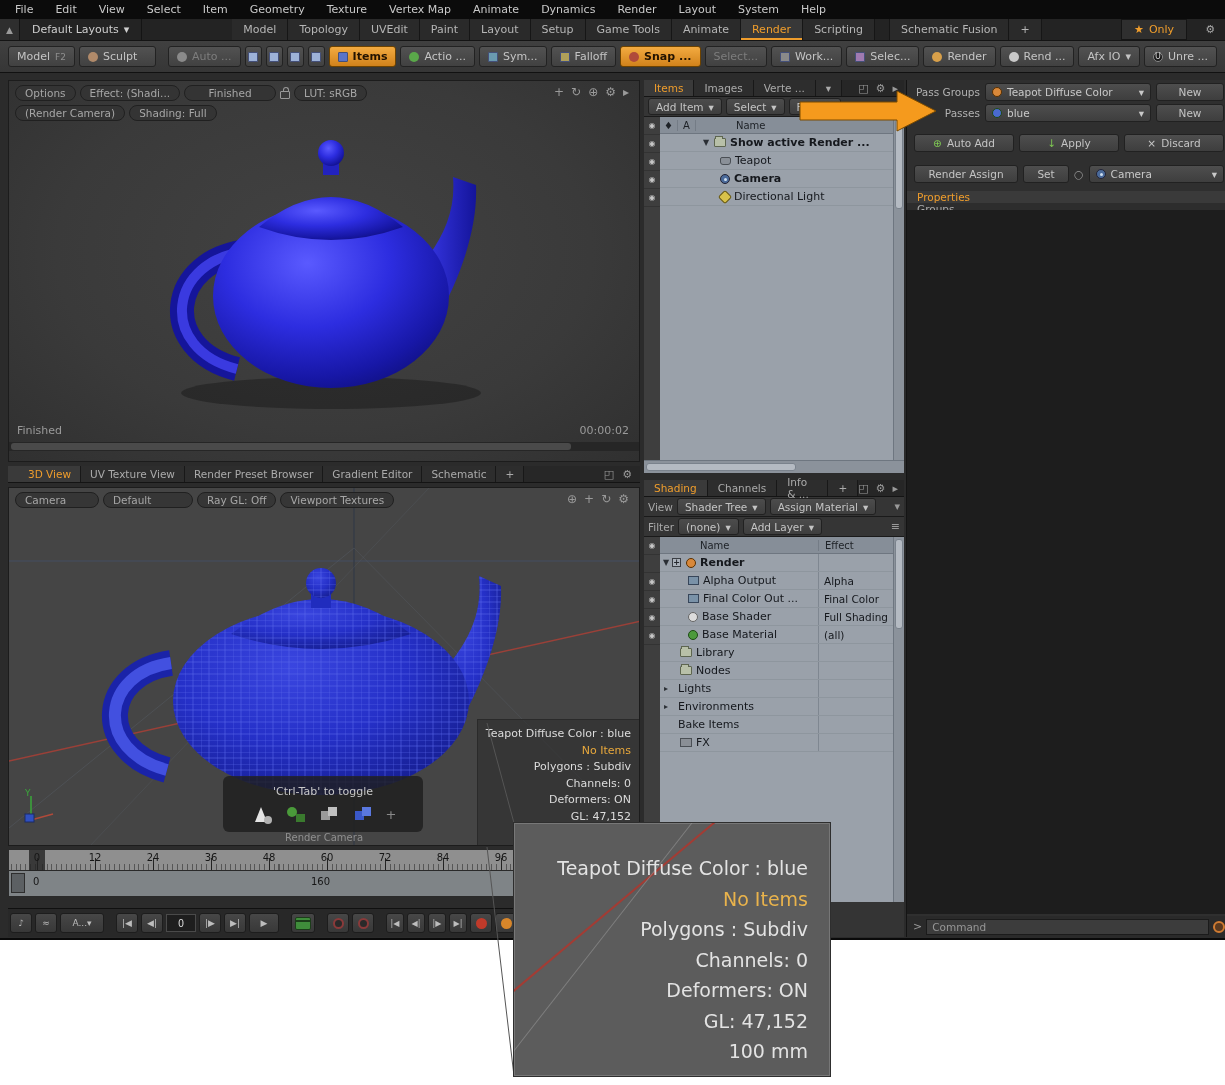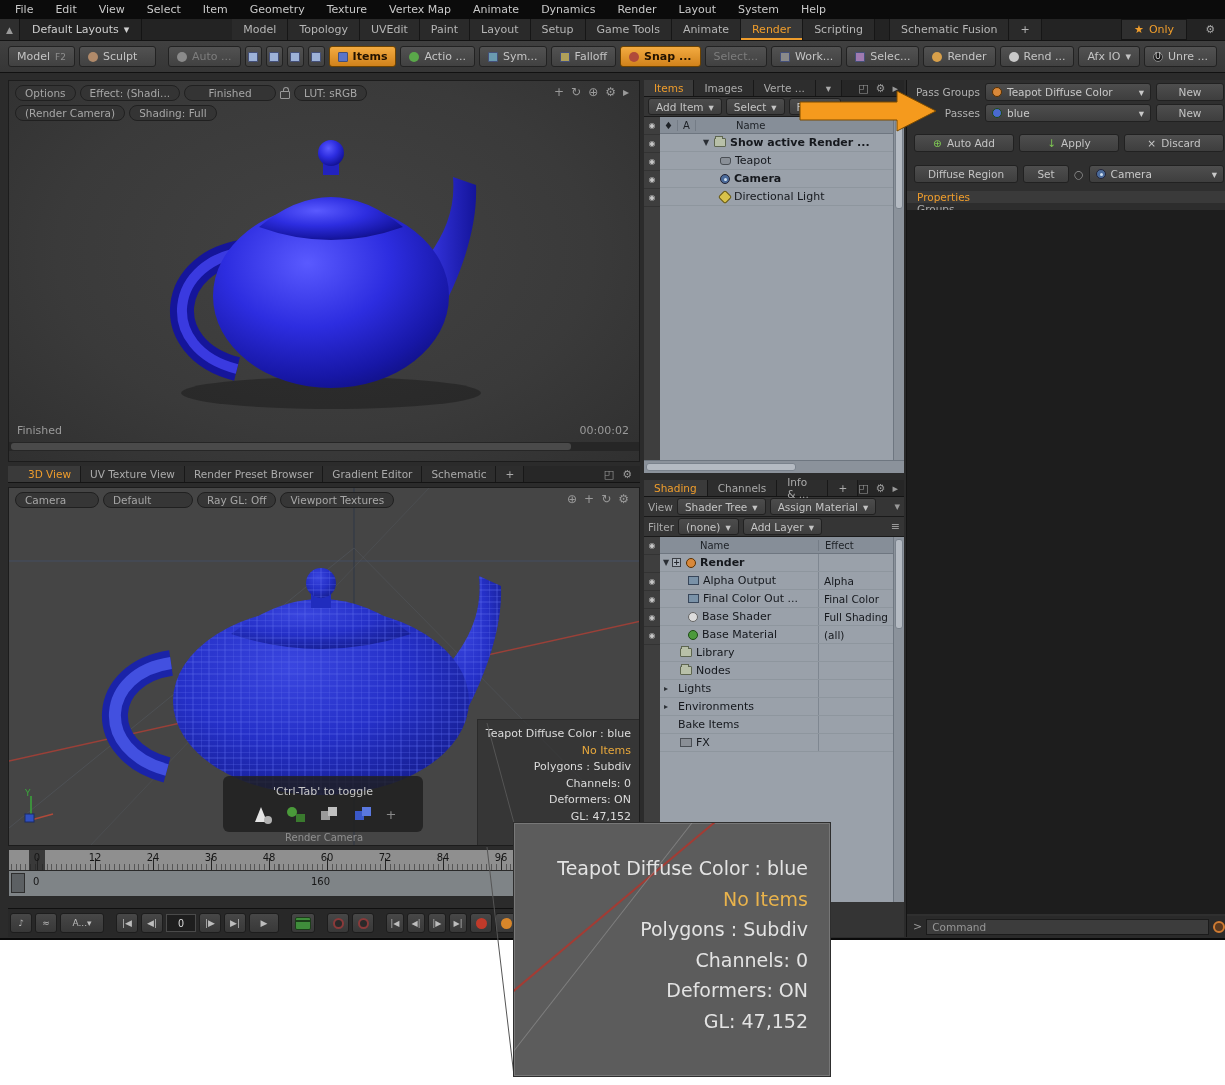--- a/index.html
+++ b/index.html
@@ -713,21 +713,21 @@
       <span class="rbtn" style="flex:1">
         <span style="color:#7ec653">↓</span>
         <span>Apply</span>
       </span>
       <span class="rbtn" style="flex:1">
         <span style="color:#c8c8c8">×</span>
         <span>Discard</span>
       </span>
     </div>
     <div class="rrow" style="top:85px">
-      <span class="rbtn" style="width:104px">Diffuse Region</span>
+      <span class="rbtn" style="width:104px">Render Assign</span>
       <span class="rbtn" style="width:46px">Set</span>
       <span style="color:#9a9a9a">○</span>
       <span class="rdrop">
         <span style="display:inline-flex;align-items:center;gap:5px">
           <span class="cam-ic"></span>
           <span>Camera</span>
         </span>
         <span>▾</span>
       </span>
     </div>
@@ -759,14 +759,15 @@
 <div class="callout">
   <div class="diag" style="left:-10px;top:175px;width:300px;transform:rotate(-40deg)"></div>
   <div class="diag2" style="left:-10px;top:240px;width:400px;transform:rotate(-52deg)"></div>
   <div class="txt">
     <div>Teapot Diffuse Color : blue</div>
     <div class="hl">No Items</div>
     <div>Polygons : Subdiv</div>
     <div>Channels: 0</div>
     <div>Deformers: ON</div>
     <div>GL: 47,152</div>
+    <div>100 mm</div>
   </div>
 </div>
 
 </body></html>

